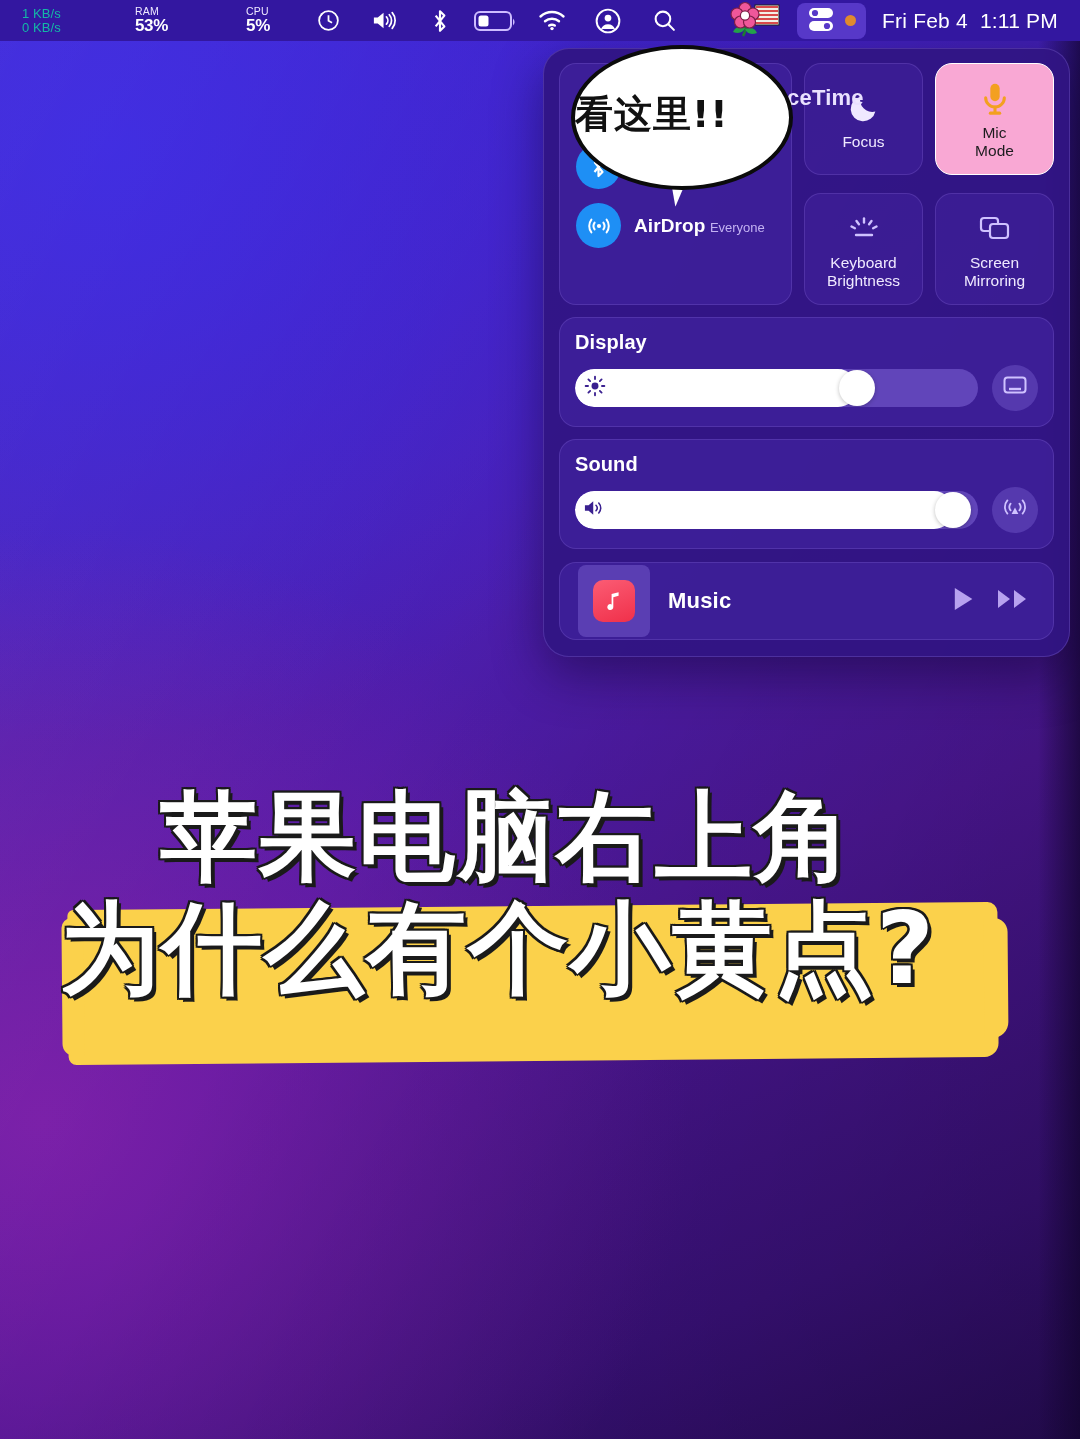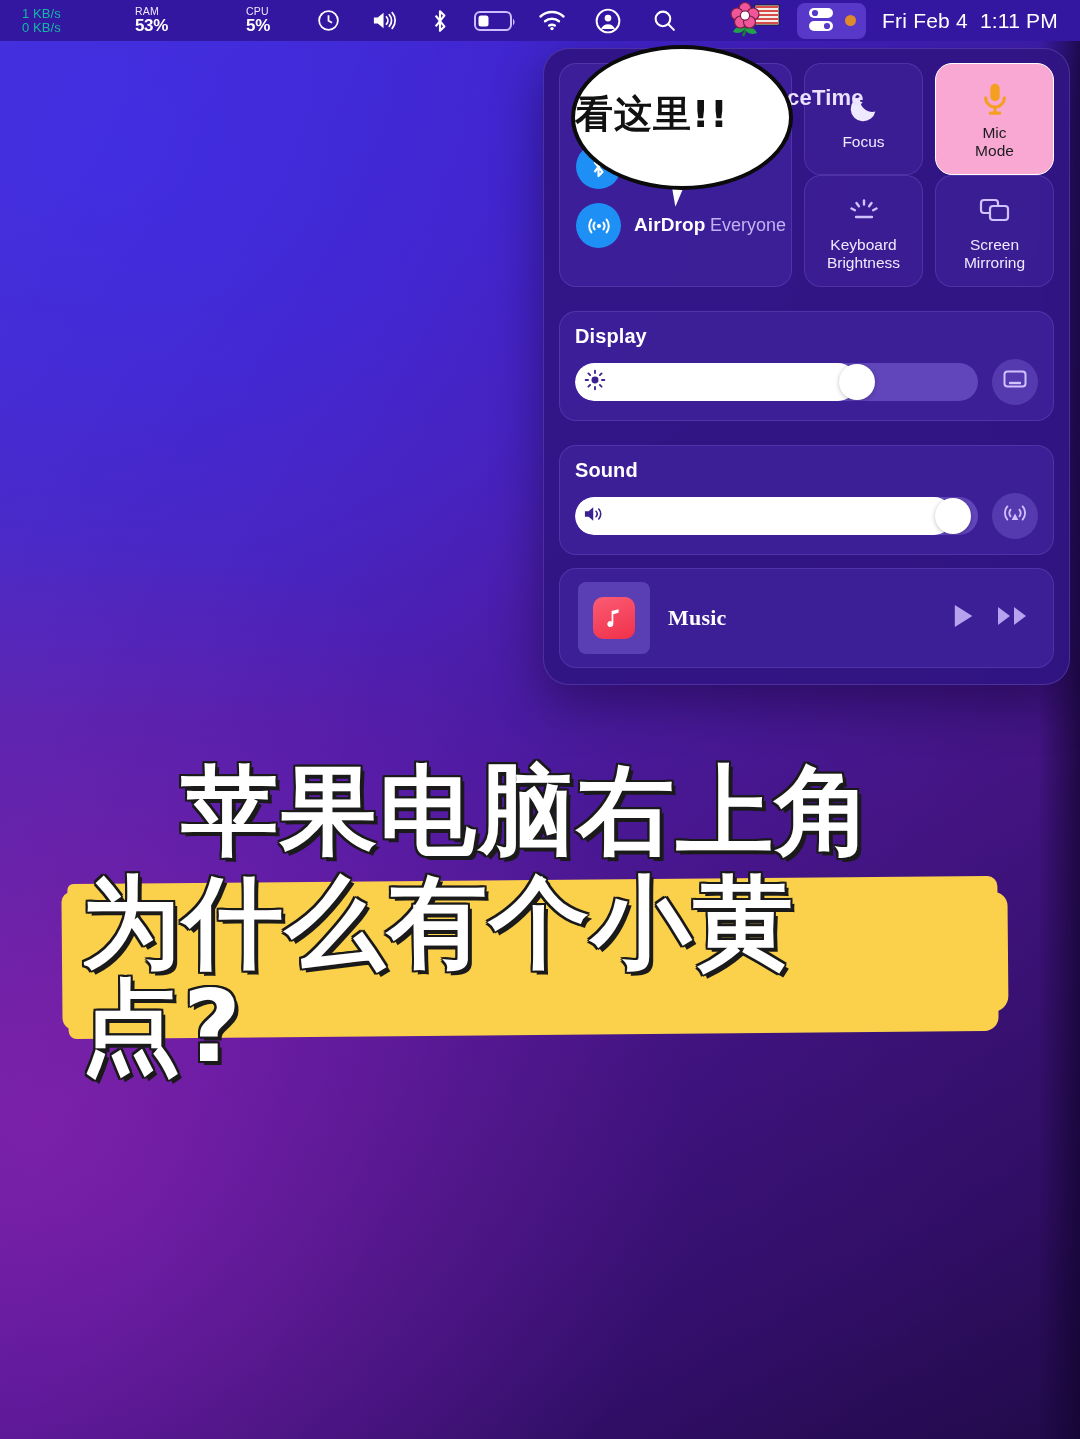--- a/index.html
+++ b/index.html
@@ -73,57 +73,57 @@
 
   
   .top-row{ display:flex; gap:12px; }
   #conn-card{ width:233px; padding:14px 0 14px 0; }
   .conn-item{ display:flex; align-items:center; gap:13px; padding:7px 0 7px 16px; }
   .conn-ico{
     width:45px; height:45px; border-radius:50%;
     background:#1E8FF5; display:flex; align-items:center; justify-content:center; flex:0 0 45px;
   }
   .conn-txt .t{ font-size:19px; font-weight:bold; color:#fff; line-height:1.15; letter-spacing:.1px;}
-  .conn-txt .s{ font-size:18px; color:#c3b2f2; line-height:1.2; }
-
-  .tiles{ display:flex; flex-direction:column; gap:0; flex:1; }
+  .conn-txt .s{ font-size:13px; color:#c3b2f2; line-height:1.2; }
+
+  .tiles{ display:flex; flex-direction:column; gap:18px; flex:1; }
   .tile-row{ display:flex; gap:12px; }
   .tile{
     flex:1; height:112px; border-radius:17px;
     display:flex; flex-direction:column; align-items:center; justify-content:center; gap:5px;
     background:rgba(70,38,165,0.45);
     border:1px solid rgba(175,150,255,0.18);
     color:#efe9ff;
   }
   .tile .lbl{ font-size:15.5px; text-align:center; line-height:1.14; white-space:pre-line; }
   .tile.active{ background:#f9a8d4; border-color:#ffffff; color:#1c1c1e; }
   .tile .gly{ height:40px; display:flex; align-items:center; justify-content:center;}
 
   
-  .slider-card{ margin-top:24px; padding:13px 15px 15px 15px; }
+  .slider-card{ margin-top:12px; padding:13px 15px 15px 15px; }
   .slider-card .title{ font-size:20px; font-weight:bold; color:#fff; margin-bottom:11px; letter-spacing:.1px;}
   .slider-row{ display:flex; align-items:center; gap:14px; }
   .track{
     position:relative; height:38px; border-radius:19px; flex:1;
     background:rgba(150,125,235,0.42); overflow:hidden;
   }
   .fill{ position:absolute; left:0; top:0; bottom:0; background:#fff; border-radius:19px; }
   .track .knob{
     position:absolute; top:1px; width:36px; height:36px; border-radius:50%;
     background:#fff; box-shadow:0 1px 4px rgba(0,0,0,.25);
   }
   .track .sico{ position:absolute; left:9px; top:50%; transform:translateY(-50%); }
   .side-btn{
     width:46px; height:46px; border-radius:50%;
     background:rgba(135,110,220,0.34);
     display:flex; align-items:center; justify-content:center; flex:0 0 46px;
   }
 
   
-  #music-card{ margin-top:13px; padding:13px 18px; display:flex; align-items:center; gap:18px; height:100px;font-family:Liberation Serif, serif;}
+  #music-card{ margin-top:13px; padding:13px 18px; display:flex; align-items:center; gap:18px; height:78px;}
   #music-art{
     width:72px; height:72px; border-radius:8px; background:rgba(140,115,225,0.38);
     display:flex; align-items:center; justify-content:center; flex:0 0 72px;
   }
   #music-app{
     width:42px; height:42px; border-radius:10px;
     background:linear-gradient(160deg,#fb5c74,#f0304a);
     display:flex; align-items:center; justify-content:center;
   }
   #music-title{ font-size:22px; font-weight:bold; color:#fff; letter-spacing:.2px;}
@@ -154,21 +154,21 @@
     position:absolute; left:95px; top:118px; width:26px; height:44px;
     background:#fff; border-left:4px solid #0b0b0b; border-right:4px solid #0b0b0b;
     clip-path:polygon(0 0, 100% 0, 42% 100%);
     transform:rotate(4deg);
   }
   #bubble .tailcap{
     position:absolute; left:88px; top:108px; width:42px; height:20px; background:#fff;
   }
 
   
-  #caption{ position:absolute; left:0; top:762px; width:940px; z-index:30;padding-left:21px; }
+  #caption{ position:absolute; left:0; top:788px; width:940px; z-index:30; }
   #hl{
     position:absolute; left:68px; top:118px; width:930px; height:155px;
     background:#FBD14B; z-index:0;
     border-radius:6px 10px 14px 8px;
     transform:rotate(-0.5deg);
   }
   #hl:before{
     content:""; position:absolute; left:-6px; top:8px; width:22px; height:138px;
     background:#FBD14B; border-radius:10px 0 0 12px;
   }

